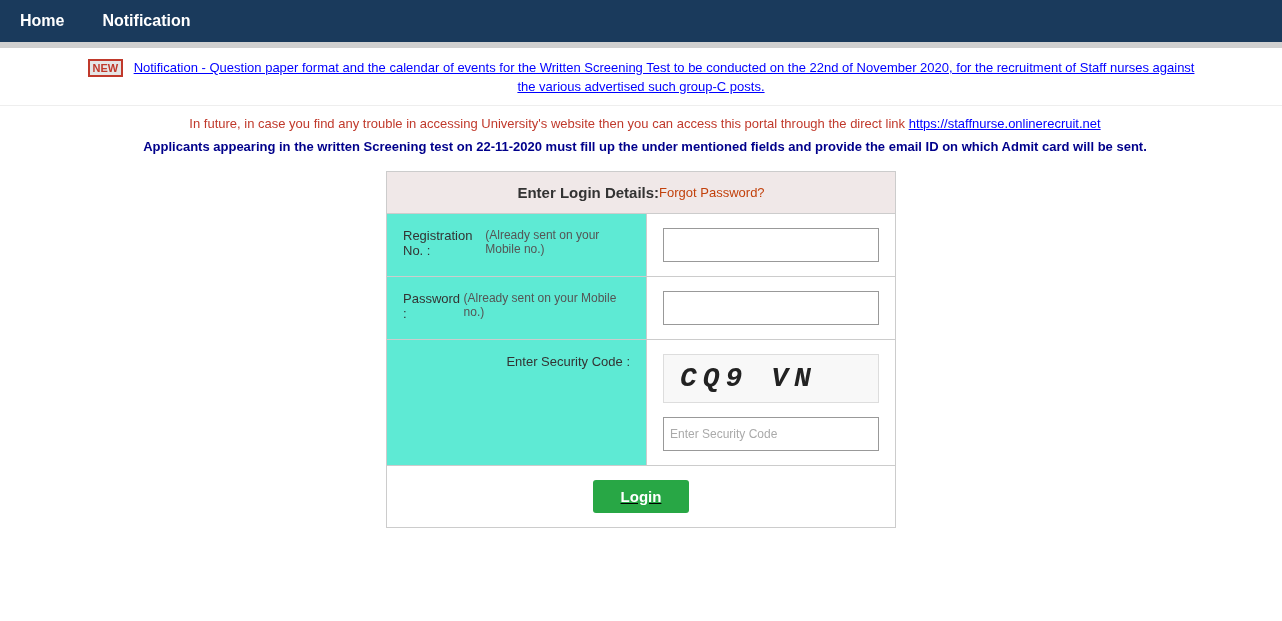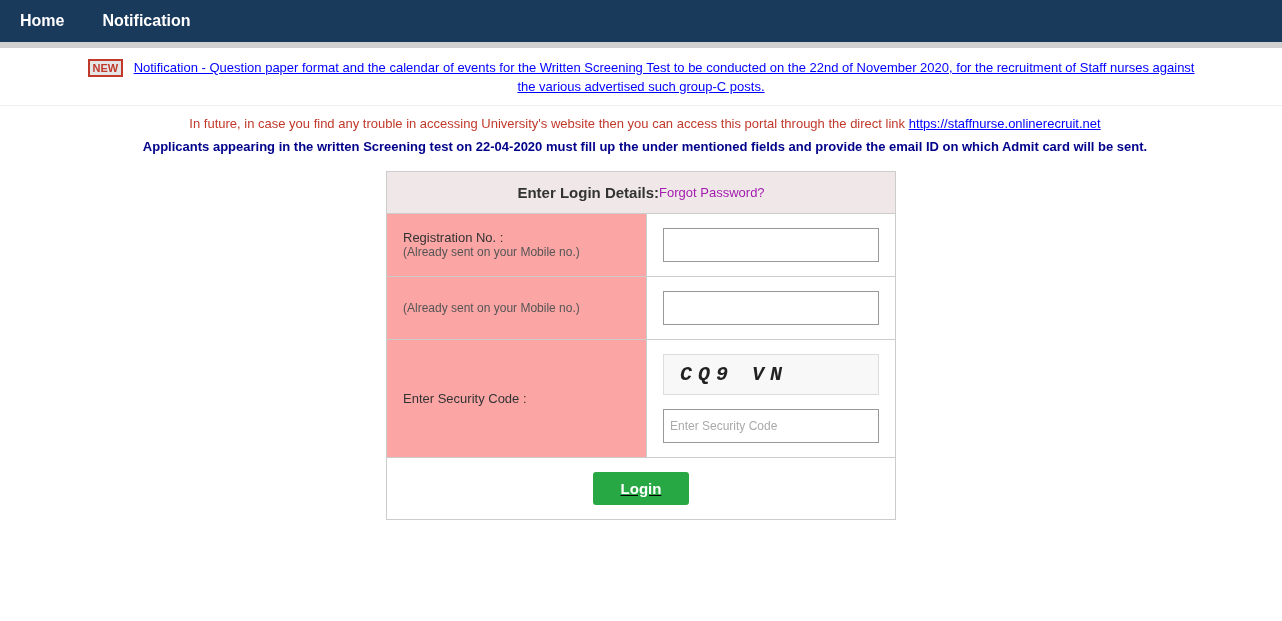--- a/index.html
+++ b/index.html
@@ -88,41 +88,41 @@
       justify-content: center;
       align-items: center;
       border-bottom: 1px solid #ccc;
     }
     .form-header-title {
       font-size: 15px;
       color: #333;
       font-weight: bold;
     }
     .forgot-password {
-      color: #a21caf;
+      color: #c2410c;
       font-size: 13px;
       cursor: pointer;
       text-decoration: none;
     }
 
     
     .form-row {
       display: flex;
       border-bottom: 1px solid #ccc;
     }
     .form-label-cell {
       width: 260px;
       padding: 14px 16px;
       font-size: 13px;
       color: #333;
-      background: #fca5a5;
+      background: #5eead4;
       border-right: 1px solid #ccc;
       display: flex;
-      flex-direction: column;
-      justify-content: center;
+      flex-direction: row;
+      justify-content: flex-end;
     }
     .form-label-sub {
       font-size: 12px;
       color: #555;
     }
     .form-input-cell {
       flex: 1;
       padding: 14px 16px;
       background: #fff;
       display: flex;
@@ -137,21 +137,21 @@
       font-size: 13px;
     }
     .form-input::placeholder {
       color: #aaa;
       font-size: 12px;
     }
 
     
     .captcha-image {
       font-family: 'Courier New', monospace;
-      font-size: 20px;
+      font-size: 28px;
       font-weight: bold;
       letter-spacing: 6px;
       color: #222;
       background: #f8f8f8;
       padding: 8px 16px;
       display: inline-block;
       border: 1px solid #ddd;
       margin-bottom: 8px;
       font-style: italic;
     }
@@ -187,21 +187,21 @@
 
 <div class="notification-banner">
   <span class="new-badge">NEW</span>
   <span class="notification-link">Notification - Question paper format and the calendar of events for the Written Screening Test to be conducted on the 22nd of November 2020, for the recruitment of Staff nurses against<br>the various advertised such group-C posts.</span>
 </div>
 
 <div class="info-section">
   <p class="info-text-red">
     <span>In future, in case you find any trouble in accessing University's website then you can access this portal through the direct link </span><a class="info-link">https://staffnurse.onlinerecruit.net</a>
   </p>
-  <p class="info-text-blue">Applicants appearing in the written Screening test on 22-04-2020 must fill up the under mentioned fields and provide the email ID on which Admit card will be sent.</p>
+  <p class="info-text-blue">Applicants appearing in the written Screening test on 22-11-2020 must fill up the under mentioned fields and provide the email ID on which Admit card will be sent.</p>
 </div>
 
 <div class="login-container">
 
   <div class="form-header">
     <span class="form-header-title">Enter Login Details:</span>
     <a class="forgot-password">Forgot Password?</a>
   </div>
 
   <div class="form-row">
@@ -209,20 +209,21 @@
       <span>Registration No. :</span>
       <span class="form-label-sub">(Already sent on your Mobile no.)</span>
     </div>
     <div class="form-input-cell">
       <input class="form-input" type="text" placeholder="" style="">
     </div>
   </div>
 
   <div class="form-row">
     <div class="form-label-cell">
+      <span>Password :</span>
       <span class="form-label-sub">(Already sent on your Mobile no.)</span>
     </div>
     <div class="form-input-cell">
       <input class="form-input" type="password" placeholder="" style="">
     </div>
   </div>
 
   <div class="form-row">
     <div class="form-label-cell">
       <span>Enter Security Code :</span>

